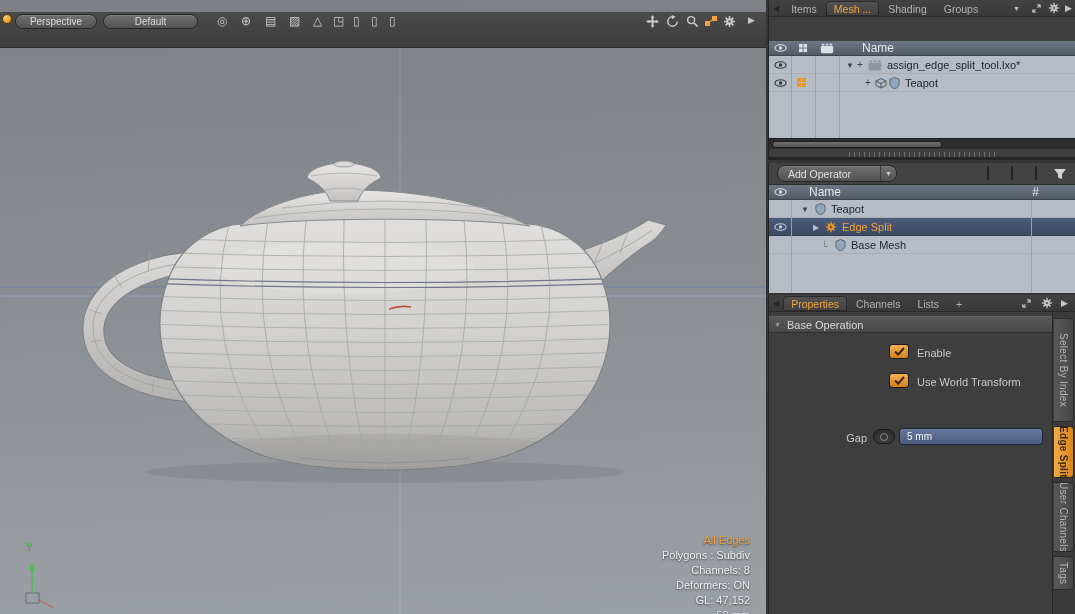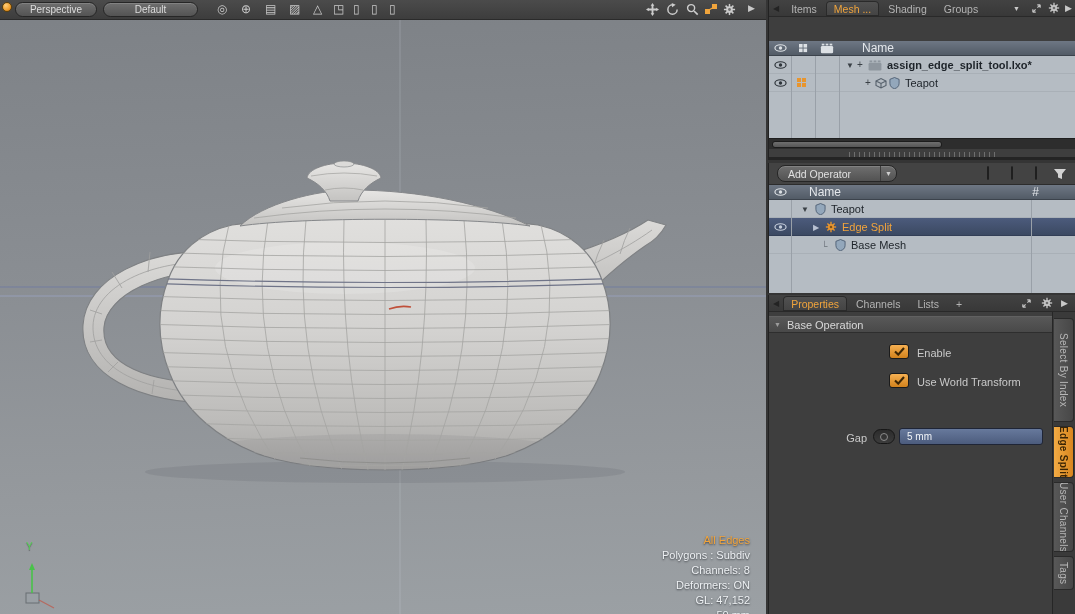--- a/index.html
+++ b/index.html
@@ -2,21 +2,21 @@
 <html><head>
 <meta charset="utf-8">
 <style>
   *{margin:0;padding:0;box-sizing:border-box}
   html,body{width:1075px;height:614px;overflow:hidden}
   body{position:relative;background:#353535;font-family:"Liberation Sans",sans-serif;font-size:11px;color:#d6d6d6;-webkit-font-smoothing:antialiased}
   .abs{position:absolute}
   svg.ic{display:block}
   
   #viewport{left:0;top:0;width:766px;height:614px;overflow:hidden;background:linear-gradient(178deg,#7d8186 0%,#8a8e93 45%,#95999d 78%,#9ba0a4 100%)}
-  #vp-toolbar{left:0;top:0;right:0;height:20px;background:linear-gradient(#4b4b4b,#3d3d3d);border-bottom:1px solid #2b2b2b}
+  #vp-toolbar{left:0;top:12px;right:0;height:36px;background:linear-gradient(#4b4b4b,#3d3d3d);border-bottom:1px solid #2b2b2b}
   .pillbtn{display:flex;align-items:center;justify-content:center;height:15px;border-radius:8px;border:1px solid #262626;background:linear-gradient(#6f6f6f,#535353);color:#dcdcdc;font-size:10px;box-shadow:inset 0 1px 0 rgba(255,255,255,.14);cursor:default}
   .combo{display:flex;align-items:stretch;height:17px;border-radius:8px;border:1px solid #262626;background:linear-gradient(#6f6f6f,#525252);color:#e0e0e0;font-size:10.5px;box-shadow:inset 0 1px 0 rgba(255,255,255,.14)}
   .combo .lbl{flex:1;display:flex;align-items:center;padding-left:10px}
   .combo .arr{width:16px;display:flex;align-items:center;justify-content:center;border-left:1px solid #3c3c3c;color:#cfcfcf;font-size:7px}
   .glyph{font-size:12px;line-height:1;color:#c9c9c9}
   #pie-dot{left:2px;top:2px;width:10px;height:10px;border-radius:50%;background:radial-gradient(circle at 35% 30%,#ffce7a,#ef9f2e 60%,#b36a12);border:1px solid #5f4008}
   .hud{right:16px;bottom:-9px;text-align:right;line-height:15px;font-size:11px;color:#edf0f3;text-shadow:0 1px 2px rgba(25,30,35,.75)}
   .hud .l0{color:#f2a43c}
   
   .panel{left:768px;width:307px;background:#3e3e3e;border-left:1px solid #222}
@@ -47,21 +47,21 @@
   .chk.off{background:linear-gradient(#2c2c2c,#3c3c3c)}
   .chk.off .dot{width:8px;height:8px;border-radius:50%;border:1.5px solid #8b8b8b}
   .chpill{width:22px;height:15px;border-radius:8px;border:1px solid #171717;background:linear-gradient(#2c2c2c,#3c3c3c);display:flex;align-items:center;justify-content:center}
   .chpill .dot{width:8px;height:8px;border-radius:50%;border:1.5px solid #8b8b8b}
   .gapfield{display:flex;align-items:stretch;height:17px;border:1px solid #1f2536;border-radius:3px;background:linear-gradient(#67799c,#4c5c7d);overflow:hidden}
   .gapfield input{flex:1;background:transparent;border:none;outline:none;color:#f1f4f8;font-family:"Liberation Sans",sans-serif;font-size:10px;padding:0 0 0 7px}
   
   #vtabs{position:absolute;background:#3a3a3a;border-left:1px solid #262626}
   .vtab{position:absolute;left:1px;width:20px;writing-mode:vertical-rl;display:flex;align-items:center;justify-content:center;background:linear-gradient(90deg,#585858,#474747);color:#b7b7b7;font-size:10px;border:1px solid #2a2a2a;border-left:none;border-radius:0 4px 4px 0;white-space:nowrap;overflow:hidden;letter-spacing:.3px}
   .vtab.active{background:linear-gradient(90deg,#f3ab44,#d8861e);color:#3b2505;font-weight:bold}
-  .bold{font-weight:bold}
+  .bold{font-weight:normal}
   .namecell{position:absolute;top:3px;white-space:nowrap}
 </style>
 </head>
 <body>
 
 <svg width="0" height="0" style="position:absolute" aria-hidden="true">
   <defs>
     <symbol id="i-eye" viewBox="0 0 14 10">
         <ellipse cx="7" cy="5" rx="6" ry="3.5" fill="none" stroke="currentColor" stroke-width="1.3"></ellipse>
         <circle cx="7" cy="5" r="1.8" fill="currentColor"></circle>

